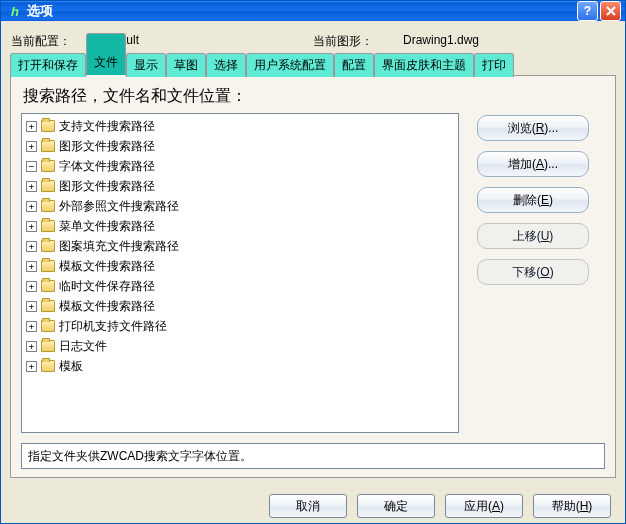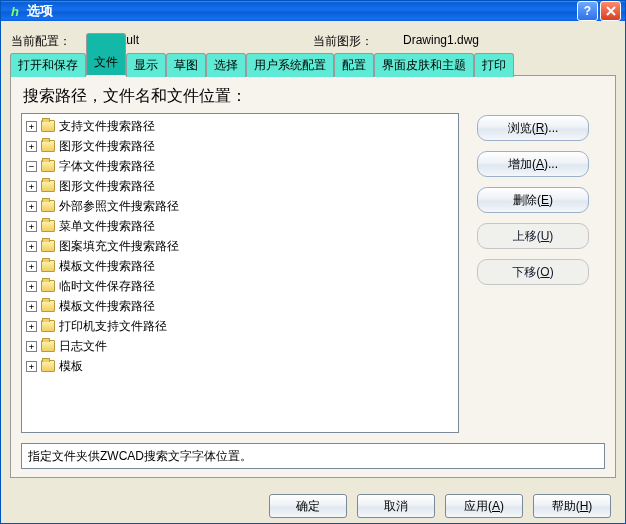--- a/index.html
+++ b/index.html
@@ -381,24 +381,24 @@
             <span class="u">O</span>
             <span>)</span>
         </div>
       </div>
     </div>
     <div class="status-box">指定文件夹供ZWCAD搜索文字字体位置。</div>
   </div>
 
   <div class="footer">
     <div class="footer-btn">
-        <span>确定</span>
+        <span>取消</span>
       </div>
     <div class="footer-btn">
-        <span>取消</span>
+        <span>确定</span>
       </div>
     <div class="footer-btn">
       <span>应用(</span>
         <span class="u">A</span>
         <span>)</span>
     </div>
     <div class="footer-btn">
       <span>帮助(</span>
         <span class="u">H</span>
         <span>)</span>

